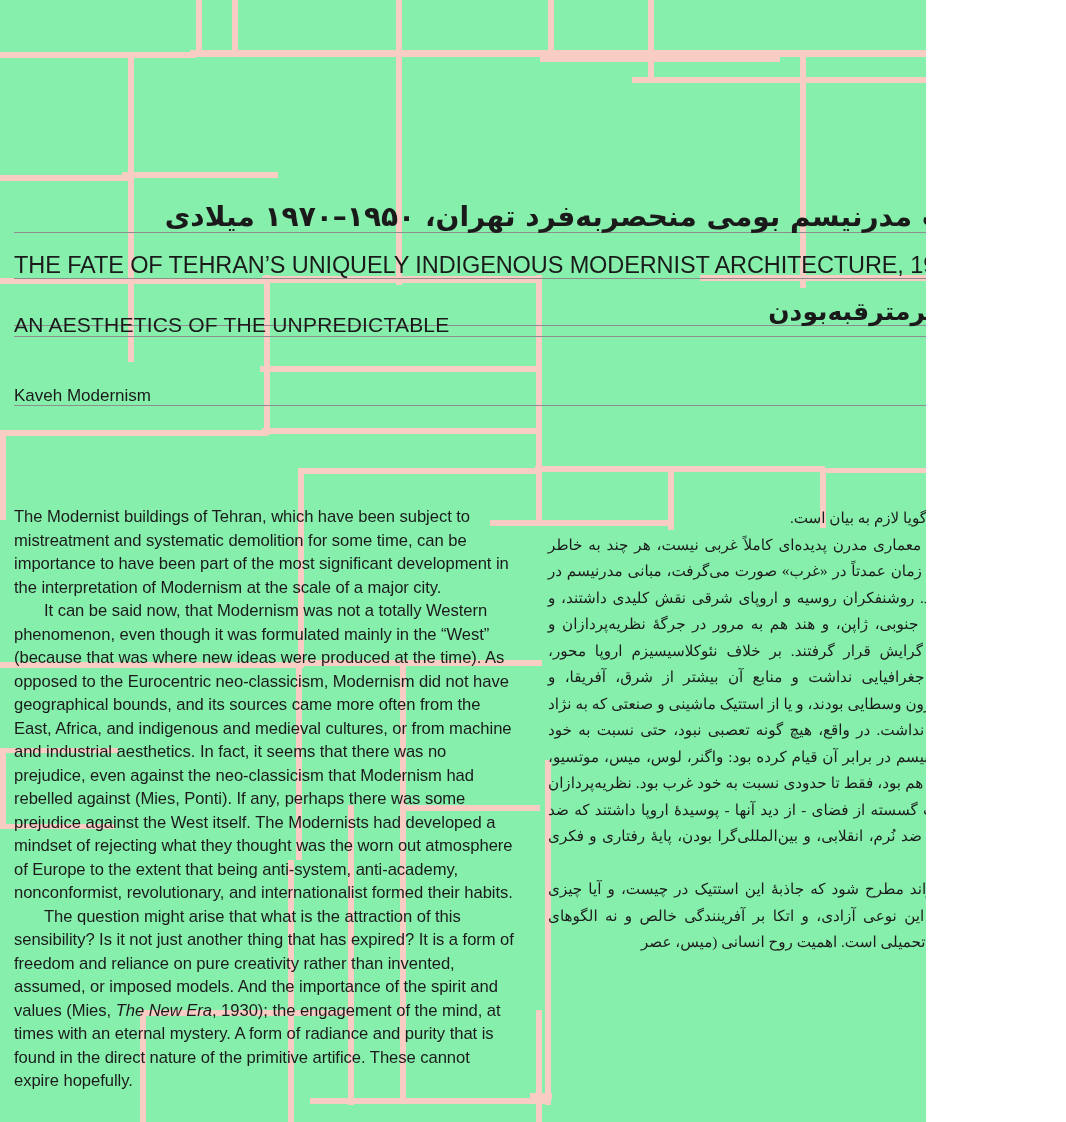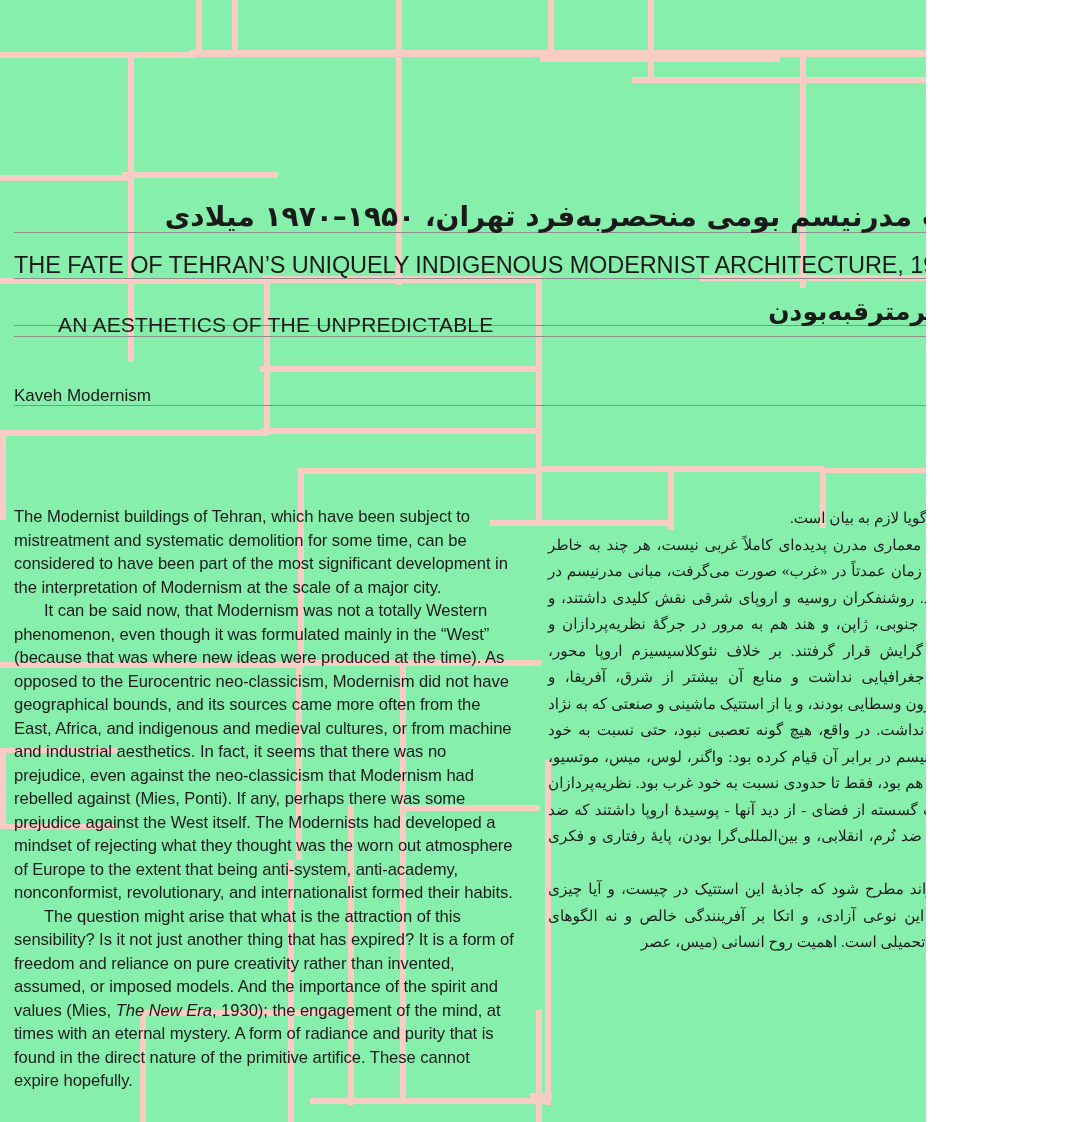--- a/index.html
+++ b/index.html
@@ -74,21 +74,20 @@
     font-size: 25px;
     font-weight: bold;
     letter-spacing: -0.5px;
     line-height: 1;
     bottom: 3px;
   }
   .t-sub-en {
     font-size: 21px;
     letter-spacing: 0.2px;
     line-height: 1;
-    margin-left: 44px;
   }
   .t-auth-fa {
     font-family: "DejaVu Sans", sans-serif;
     font-size: 17px;
     line-height: 1;
     bottom: 2px;
   }
   .t-auth-en {
     font-size: 17px;
     line-height: 1;
@@ -225,21 +224,21 @@
     <div class="title-row" id="row-authors">
       <span class="en t-auth-en">Kaveh Modernism</span>
       <span class="fa t-auth-fa">کاوه مهربانی</span>
     </div>
 
   </div>
 
   <div id="body-cols">
 
     <div id="col-en">
-      <p>The Modernist buildings of Tehran, which have been subject to mistreatment and systematic demolition for some time, can be considered to have been part of the most significant development in the interpretation of Modernism at the scale of a major city.</p>
+      <p>The Modernist buildings of Tehran, which have been subject to mistreatment and systematic demolition for some time, can be importance to have been part of the most significant development in the interpretation of Modernism at the scale of a major city.</p>
       <p class="indent">It can be said now, that Modernism was not a totally Western phenomenon, even though it was formulated mainly in the “West” (because that was where new ideas were produced at the time). As opposed to the Eurocentric neo-classicism, Modernism did not have geographical bounds, and its sources came more often from the East, Africa, and indigenous and medieval cultures, or from machine and industrial aesthetics. In fact, it seems that there was no prejudice, even against the neo-classicism that Modernism had rebelled against (Mies, Ponti). If any, perhaps there was some prejudice against the West itself. The Modernists had developed a mindset of rejecting what they thought was the worn out atmosphere of Europe to the extent that being anti-system, anti-academy, nonconformist, revolutionary, and internationalist formed their habits.</p>
       <p class="indent"><span>The question might arise that what is the attraction of this sensibility? Is it not just another thing that has expired? It is a form of freedom and reliance on pure creativity rather than invented, assumed, or imposed models. And the importance of the spirit and values (Mies, </span><span class="ital">The New Era</span><span>, 1930); the engagement of the mind, at times with an eternal mystery. A form of radiance and purity that is found in the direct nature of the primitive artifice. These cannot expire hopefully.</span></p>
     </div>
 
     <div id="col-fa">
       <p>چیزی که عیان است، گویا لازم به بیان است.</p>
       <p class="indent">ابتدا باید گفت که معماری مدرن پدیده‌ای کاملاً غربی نیست، هر چند به خاطر اینکه تولید فکر در آن زمان عمدتاً در «غرب» صورت می‌گرفت، مبانی مدرنیسم در آن جغرافیا تدوین شد. روشنفکران روسیه و اروپای شرقی نقش کلیدی داشتند، و متفکرانی از آمریکای جنوبی، ژاپن، و هند هم به مرور در جرگهٔ نظریه‌پردازان و طراحان مطرح این گرایش قرار گرفتند. بر خلاف نئوکلاسیسیزم اروپا محور، مدرنیسم محدودیت جغرافیایی نداشت و منابع آن بیشتر از شرق، آفریقا، و فرهنگ‌های بومی و قرون وسطایی بودند، و یا از استتیک ماشینی و صنعتی که به نژاد و ملیت خاصی تعلق نداشت. در واقع، هیچ گونه تعصبی نبود، حتی نسبت به خود کلاسیسیزمی که مدرنیسم در برابر آن قیام کرده بود: واگنر، لوس، میس، موتسیو، پونتی و ... اگر تعصبی هم بود، فقط تا حدودی نسبت به خود غرب بود. نظریه‌پردازان مدرنیسم چنان ذهنیت گسسته از فضای - از دید آنها - پوسیدهٔ اروپا داشتند که ضد سیستم، ضد آکادمی، ضد نُرم، انقلابی، و بین‌المللی‌گرا بودن، پایهٔ رفتاری و فکری آنها بود.</p>
       <p class="indent gap">این پرسش می‌تواند مطرح شود که جاذبهٔ این استتیک در چیست، و آیا چیزی سپری شده نیست؟ این نوعی آزادی، و اتکا بر آفرینندگی خالص و نه الگوهای اختراعی، مفروض، یا تحمیلی است. اهمیت روح انسانی (میس، عصر</p>
     </div>
 

